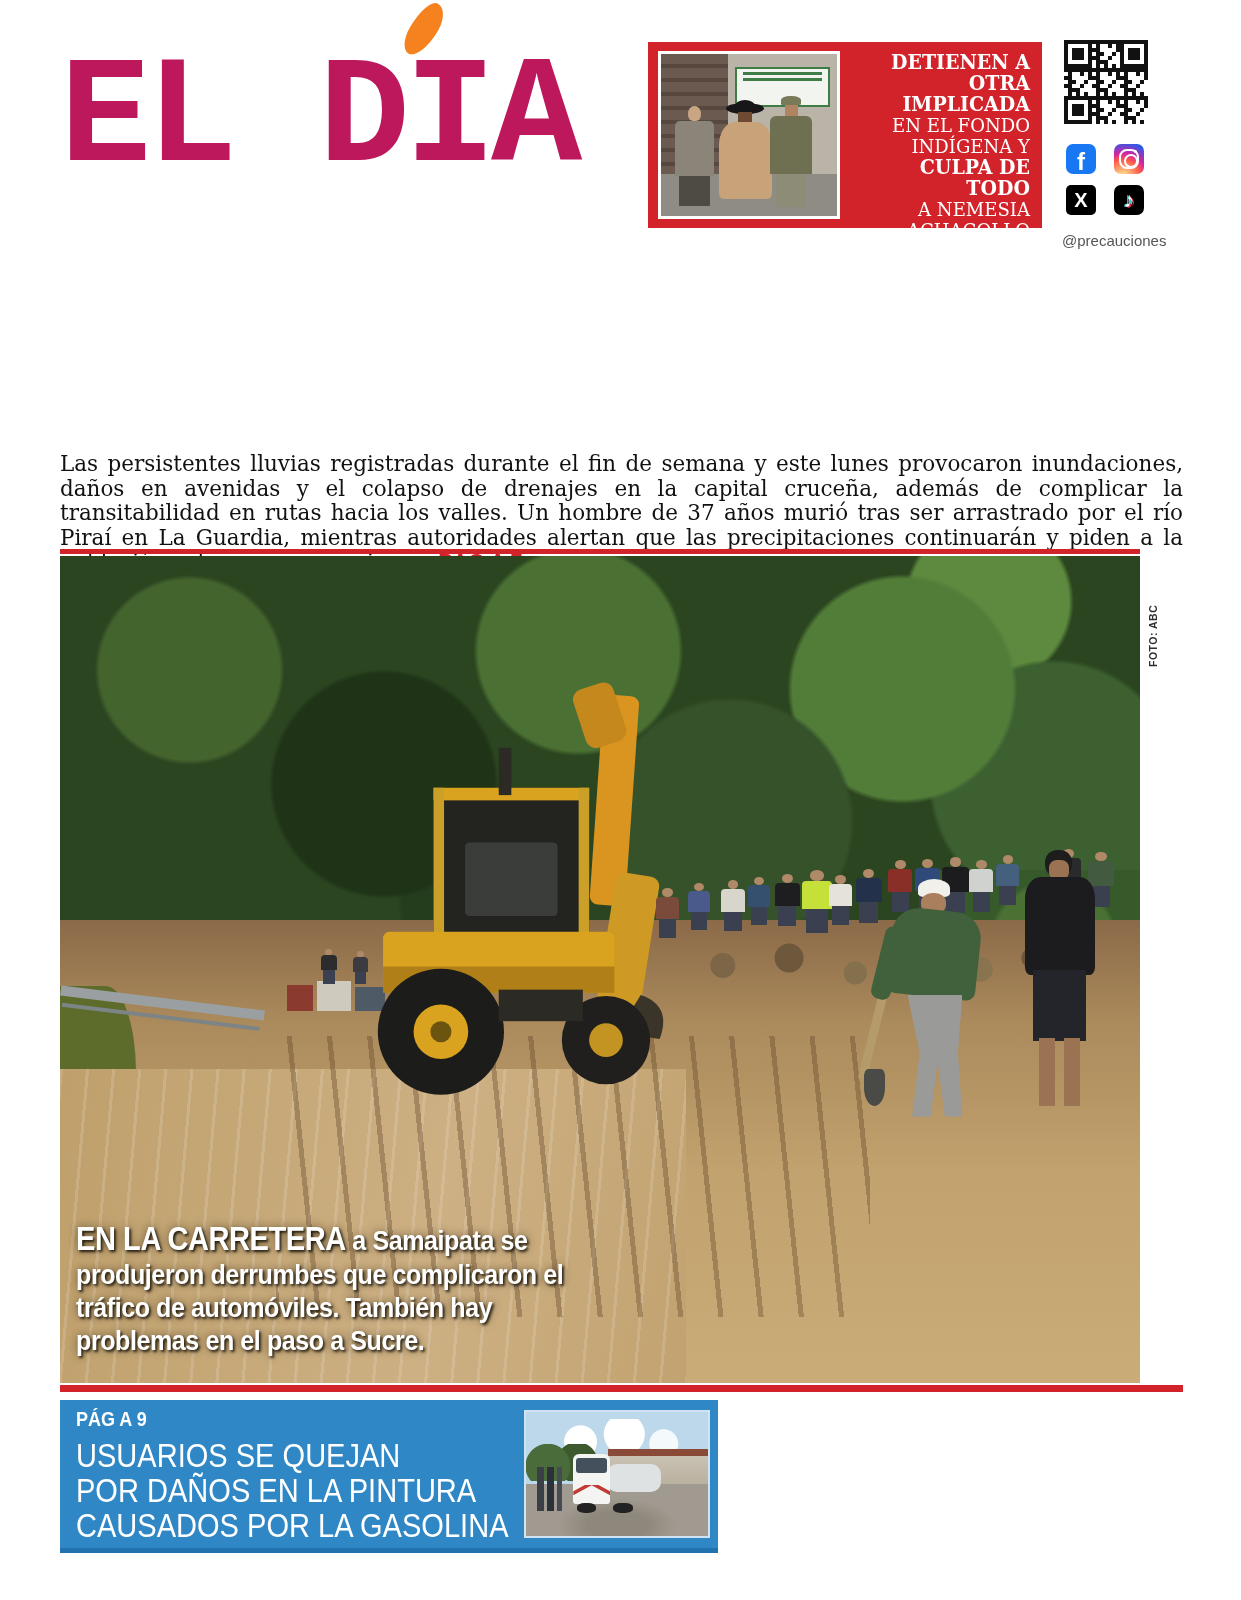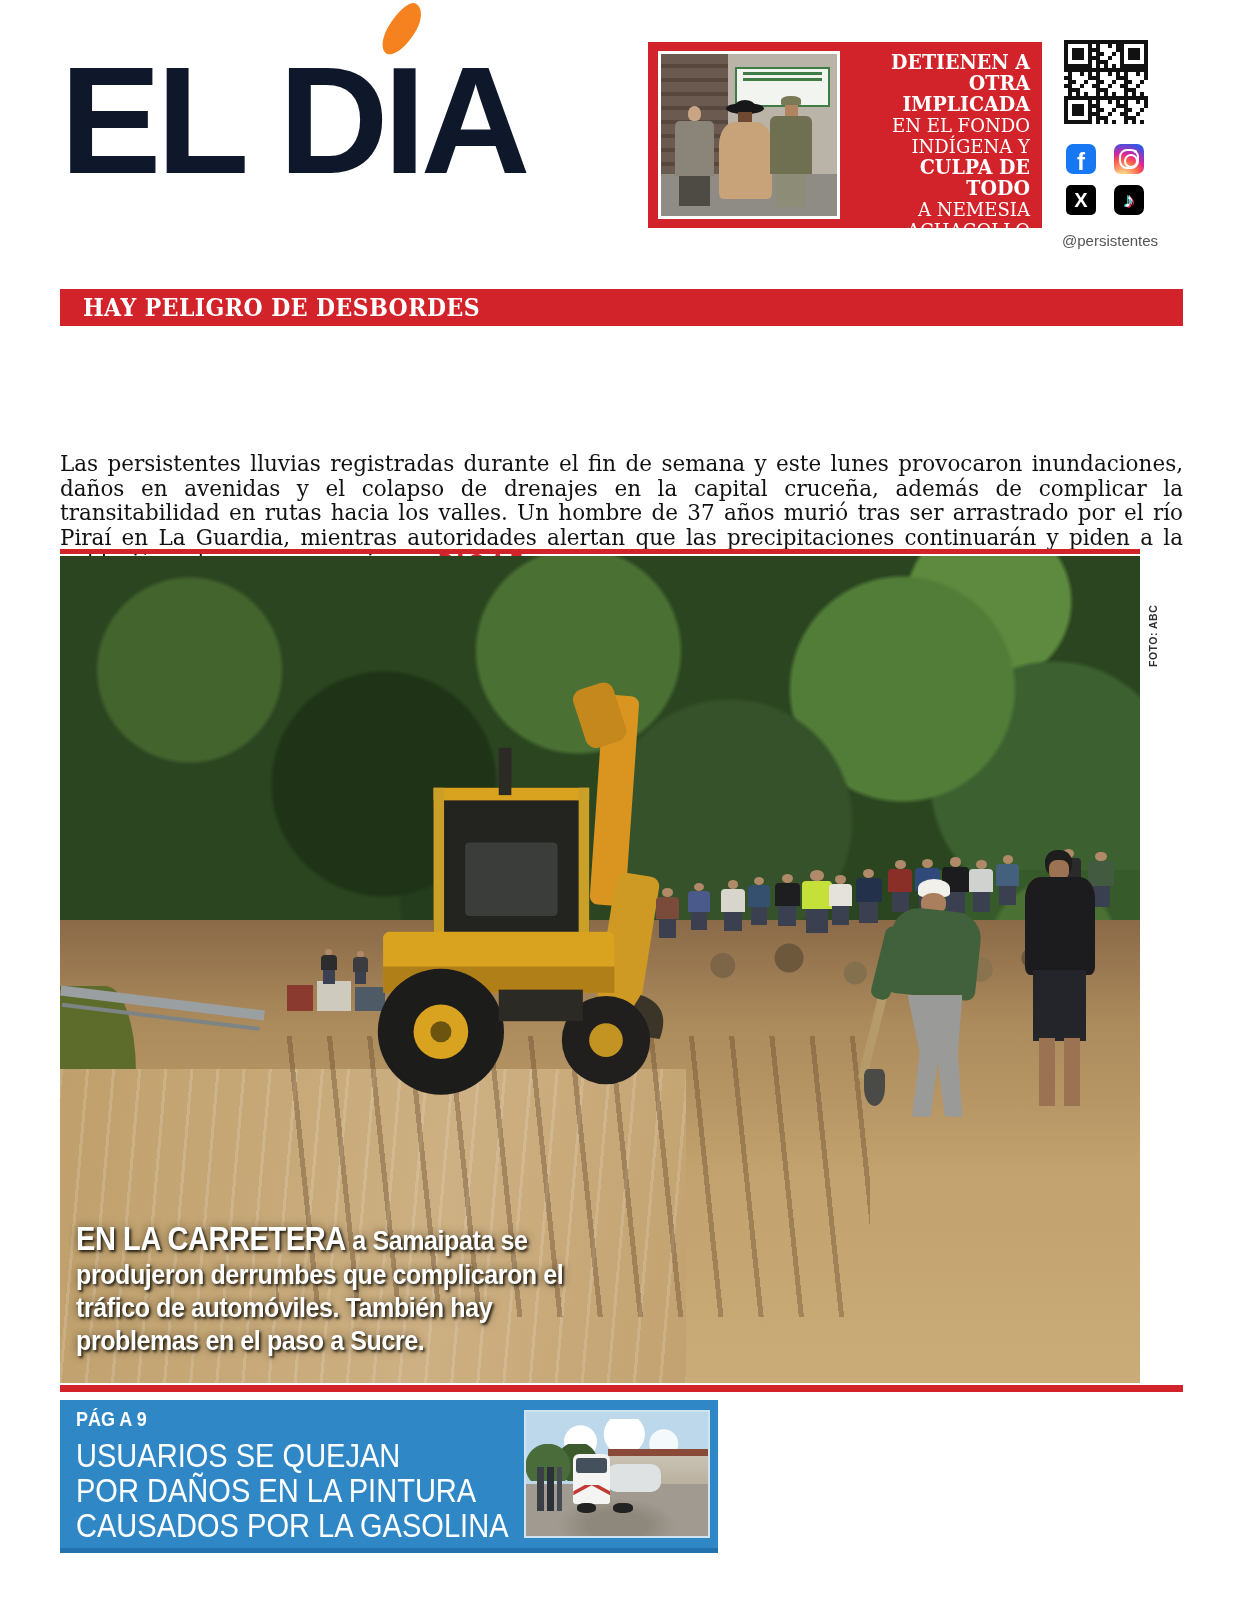--- a/index.html
+++ b/index.html
@@ -1,20 +1,20 @@
 <!DOCTYPE html>
 <html><head>
 <meta charset="utf-8">
 <style>
   html,body{margin:0;padding:0;background:#fff;}
   .page{position:relative;width:1241px;height:1600px;background:#ffffff;overflow:hidden;
         font-family:"Liberation Sans",sans-serif;}
   
   .header{position:absolute;left:60px;top:36px;width:1123px;height:200px;}
-  .logo{position:absolute;left:0;top:8px;color:#0f172a;font-family:Liberation Sans, sans-serif;
+  .logo{position:absolute;left:0;top:8px;color:#be185d;font-family:Liberation Mono, monospace;
         font-weight:bold;font-size:152px;line-height:1;letter-spacing:-5px;white-space:nowrap;}
   .logo .i-wrap{position:relative;display:inline-block;}
   .logo .accent{position:absolute;left:6px;top:-44px;width:26px;height:58px;background:#f5821f;
         border-radius:48% 52% 55% 45%/60% 40% 60% 40%;transform:rotate(30deg);}
   .teaser{position:absolute;left:588px;top:6px;width:394px;height:186px;background:#d2232a;}
   .teaser-photo{position:absolute;left:10px;top:9px;width:176px;height:162px;background:#b9b3a8;
         border:3px solid #fff;overflow:hidden;}
   .tp-bldg{position:absolute;left:0;top:0;width:38%;height:80%;background:#6a5a50;
         background-image:repeating-linear-gradient(#6a5a50 0 10px,#57483f 10px 14px);}
   .tp-sign{position:absolute;left:42%;top:8%;width:52%;height:22%;background:#f2f5ef;border:2px solid #3f7d46;}
@@ -407,27 +407,24 @@
         <div class="lens"></div>
         <div class="dot"></div>
       </div>
       <div class="sico xx">
           <span>X</span>
         </div>
       <div class="sico tk">
           <span>♪</span>
         </div>
     </div>
-    <div class="handle">@persistentes</div>
+    <div class="handle">@precauciones</div>
   </div>
 
 
-  <div class="kicker">
-    <div class="inner"><span>HAY PELIGRO </span><span>DE DESBORDES</span></div>
-  </div>
 
 
   <div class="deck"><span>Las persistentes lluvias registradas durante el fin de semana y este lunes provocaron inundaciones, daños en avenidas y el colapso de drenajes en la capital cruceña, además de complicar la transitabilidad en rutas hacia los valles. Un hombre de 37 años murió tras ser arrastrado por el río Piraí en La Guardia, mientras autoridades alertan que las precipitaciones continuarán y piden a la población extremar precauciones. </span><span class="pg">PÁG A 7</span></div>
 
   <div class="rule-top"></div>
 
   <div class="photo">
     <div class="forest"></div>
     <div class="forest-right"></div>
     <div class="mud"></div>

